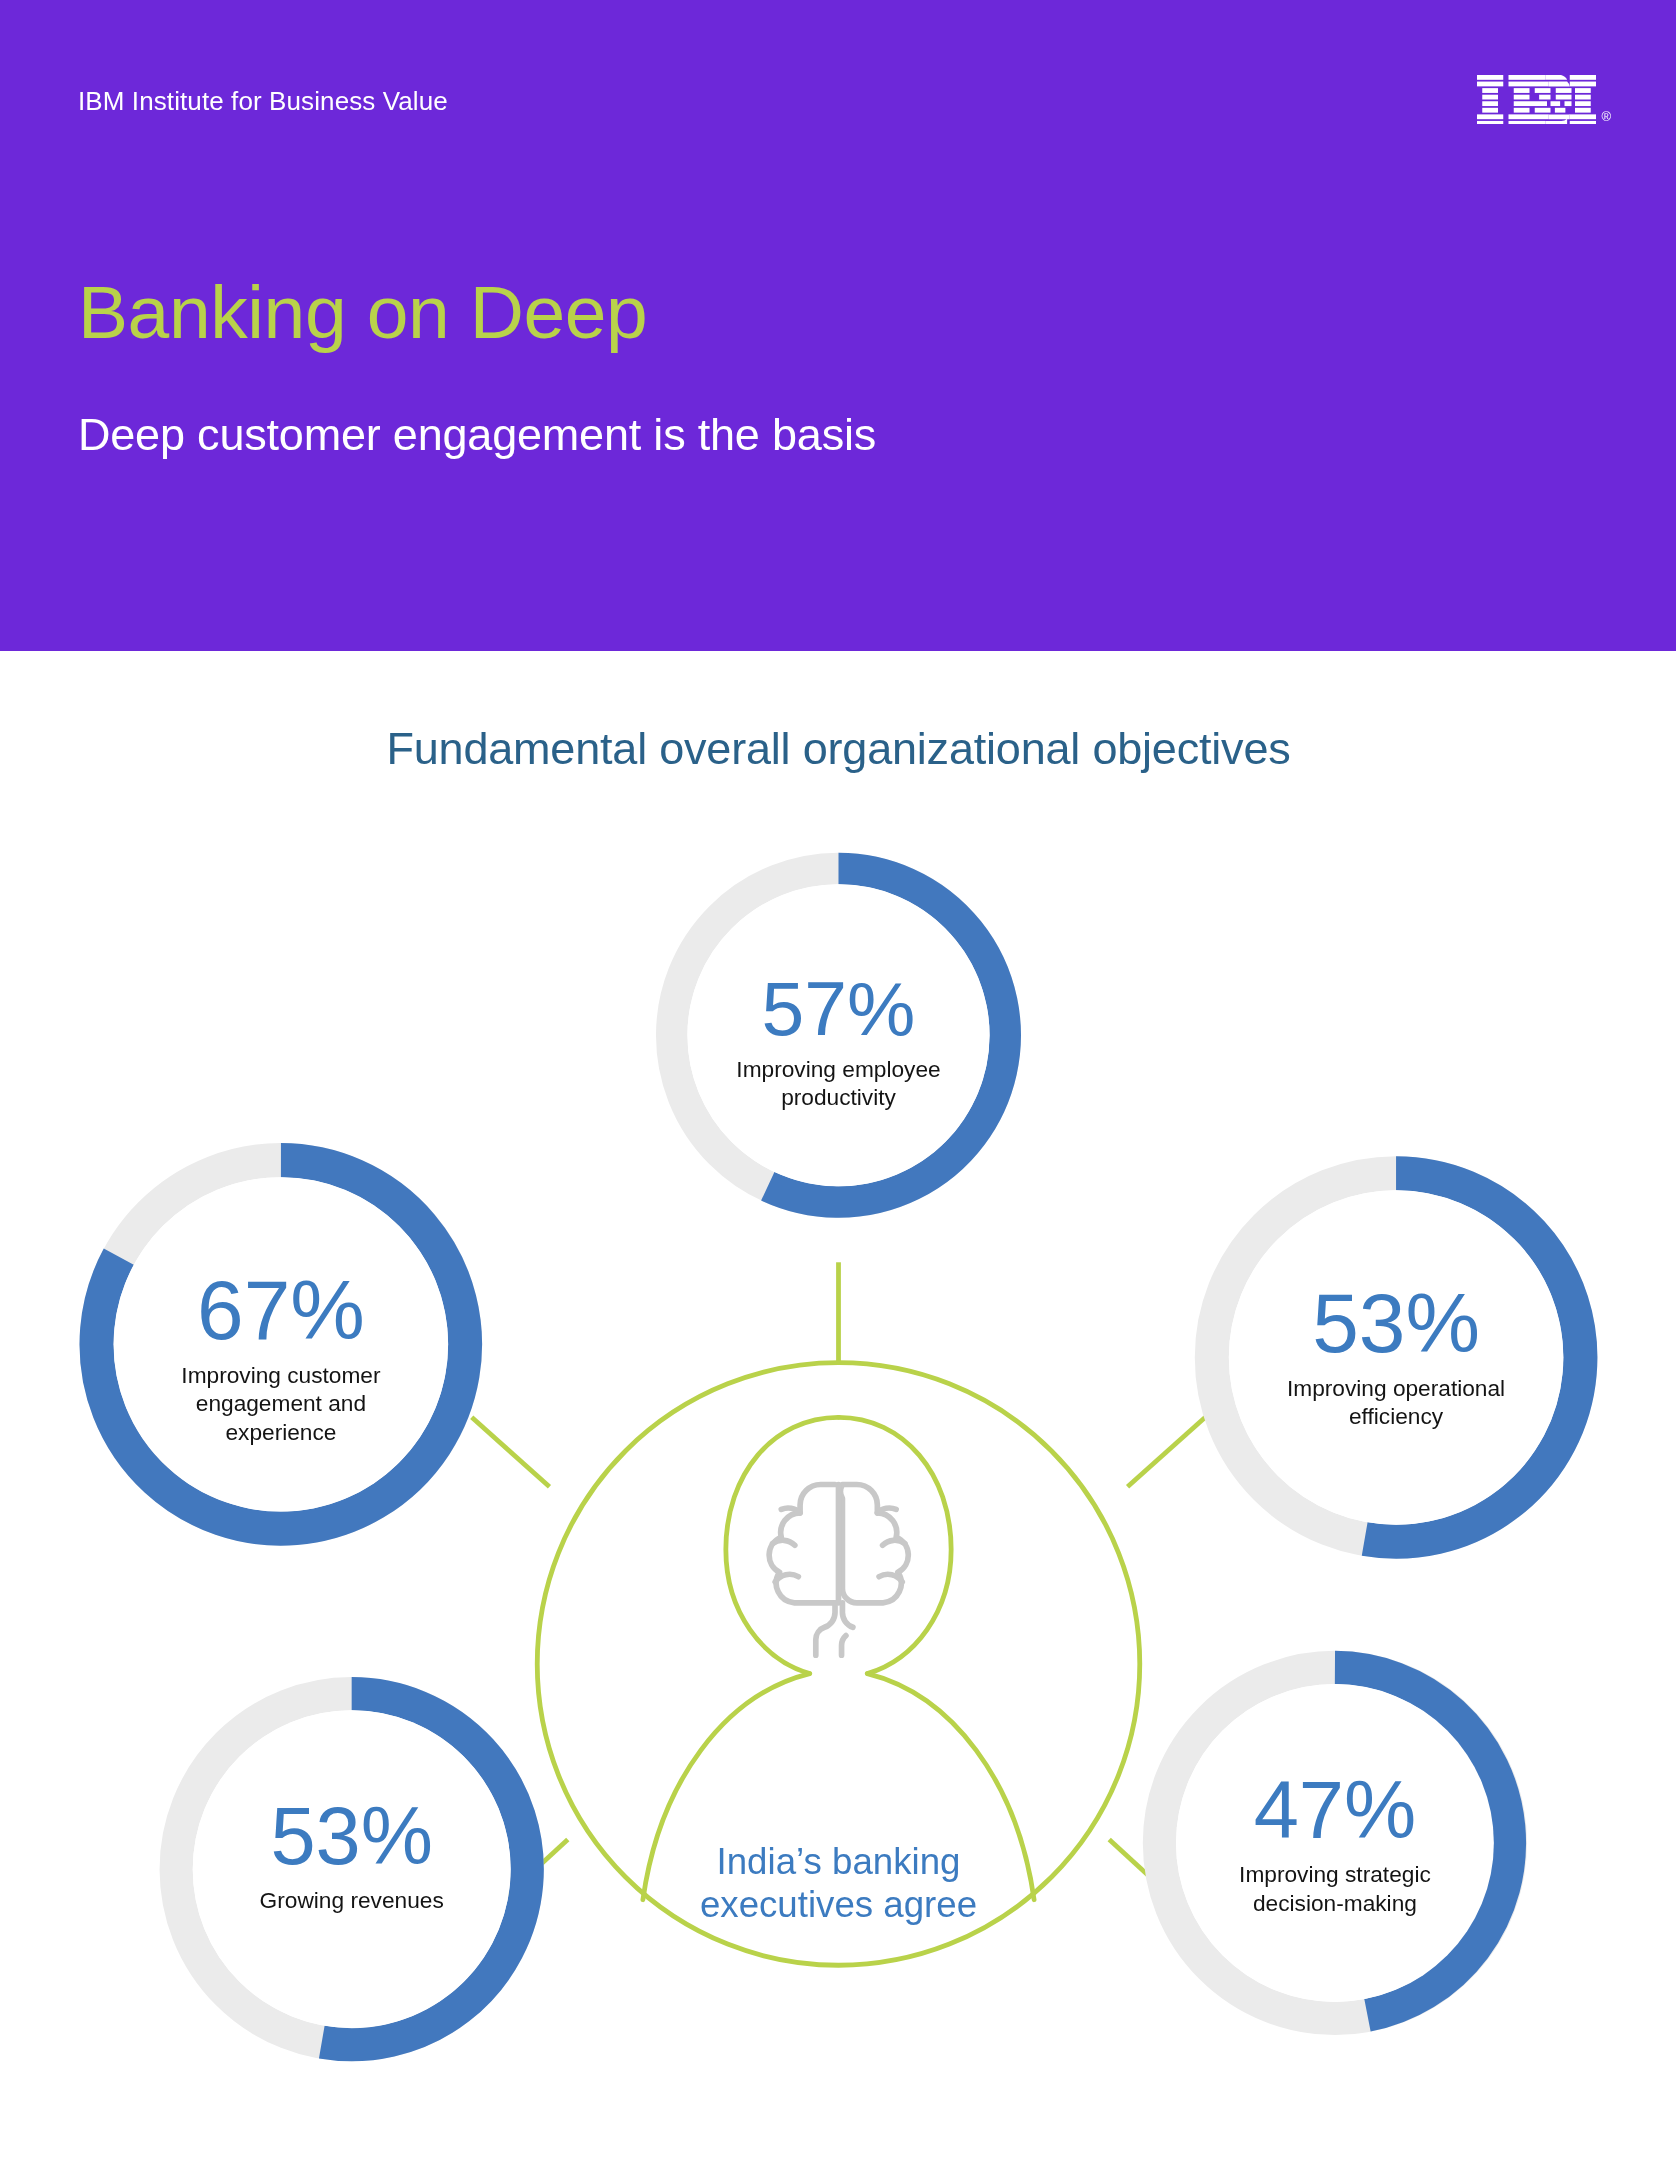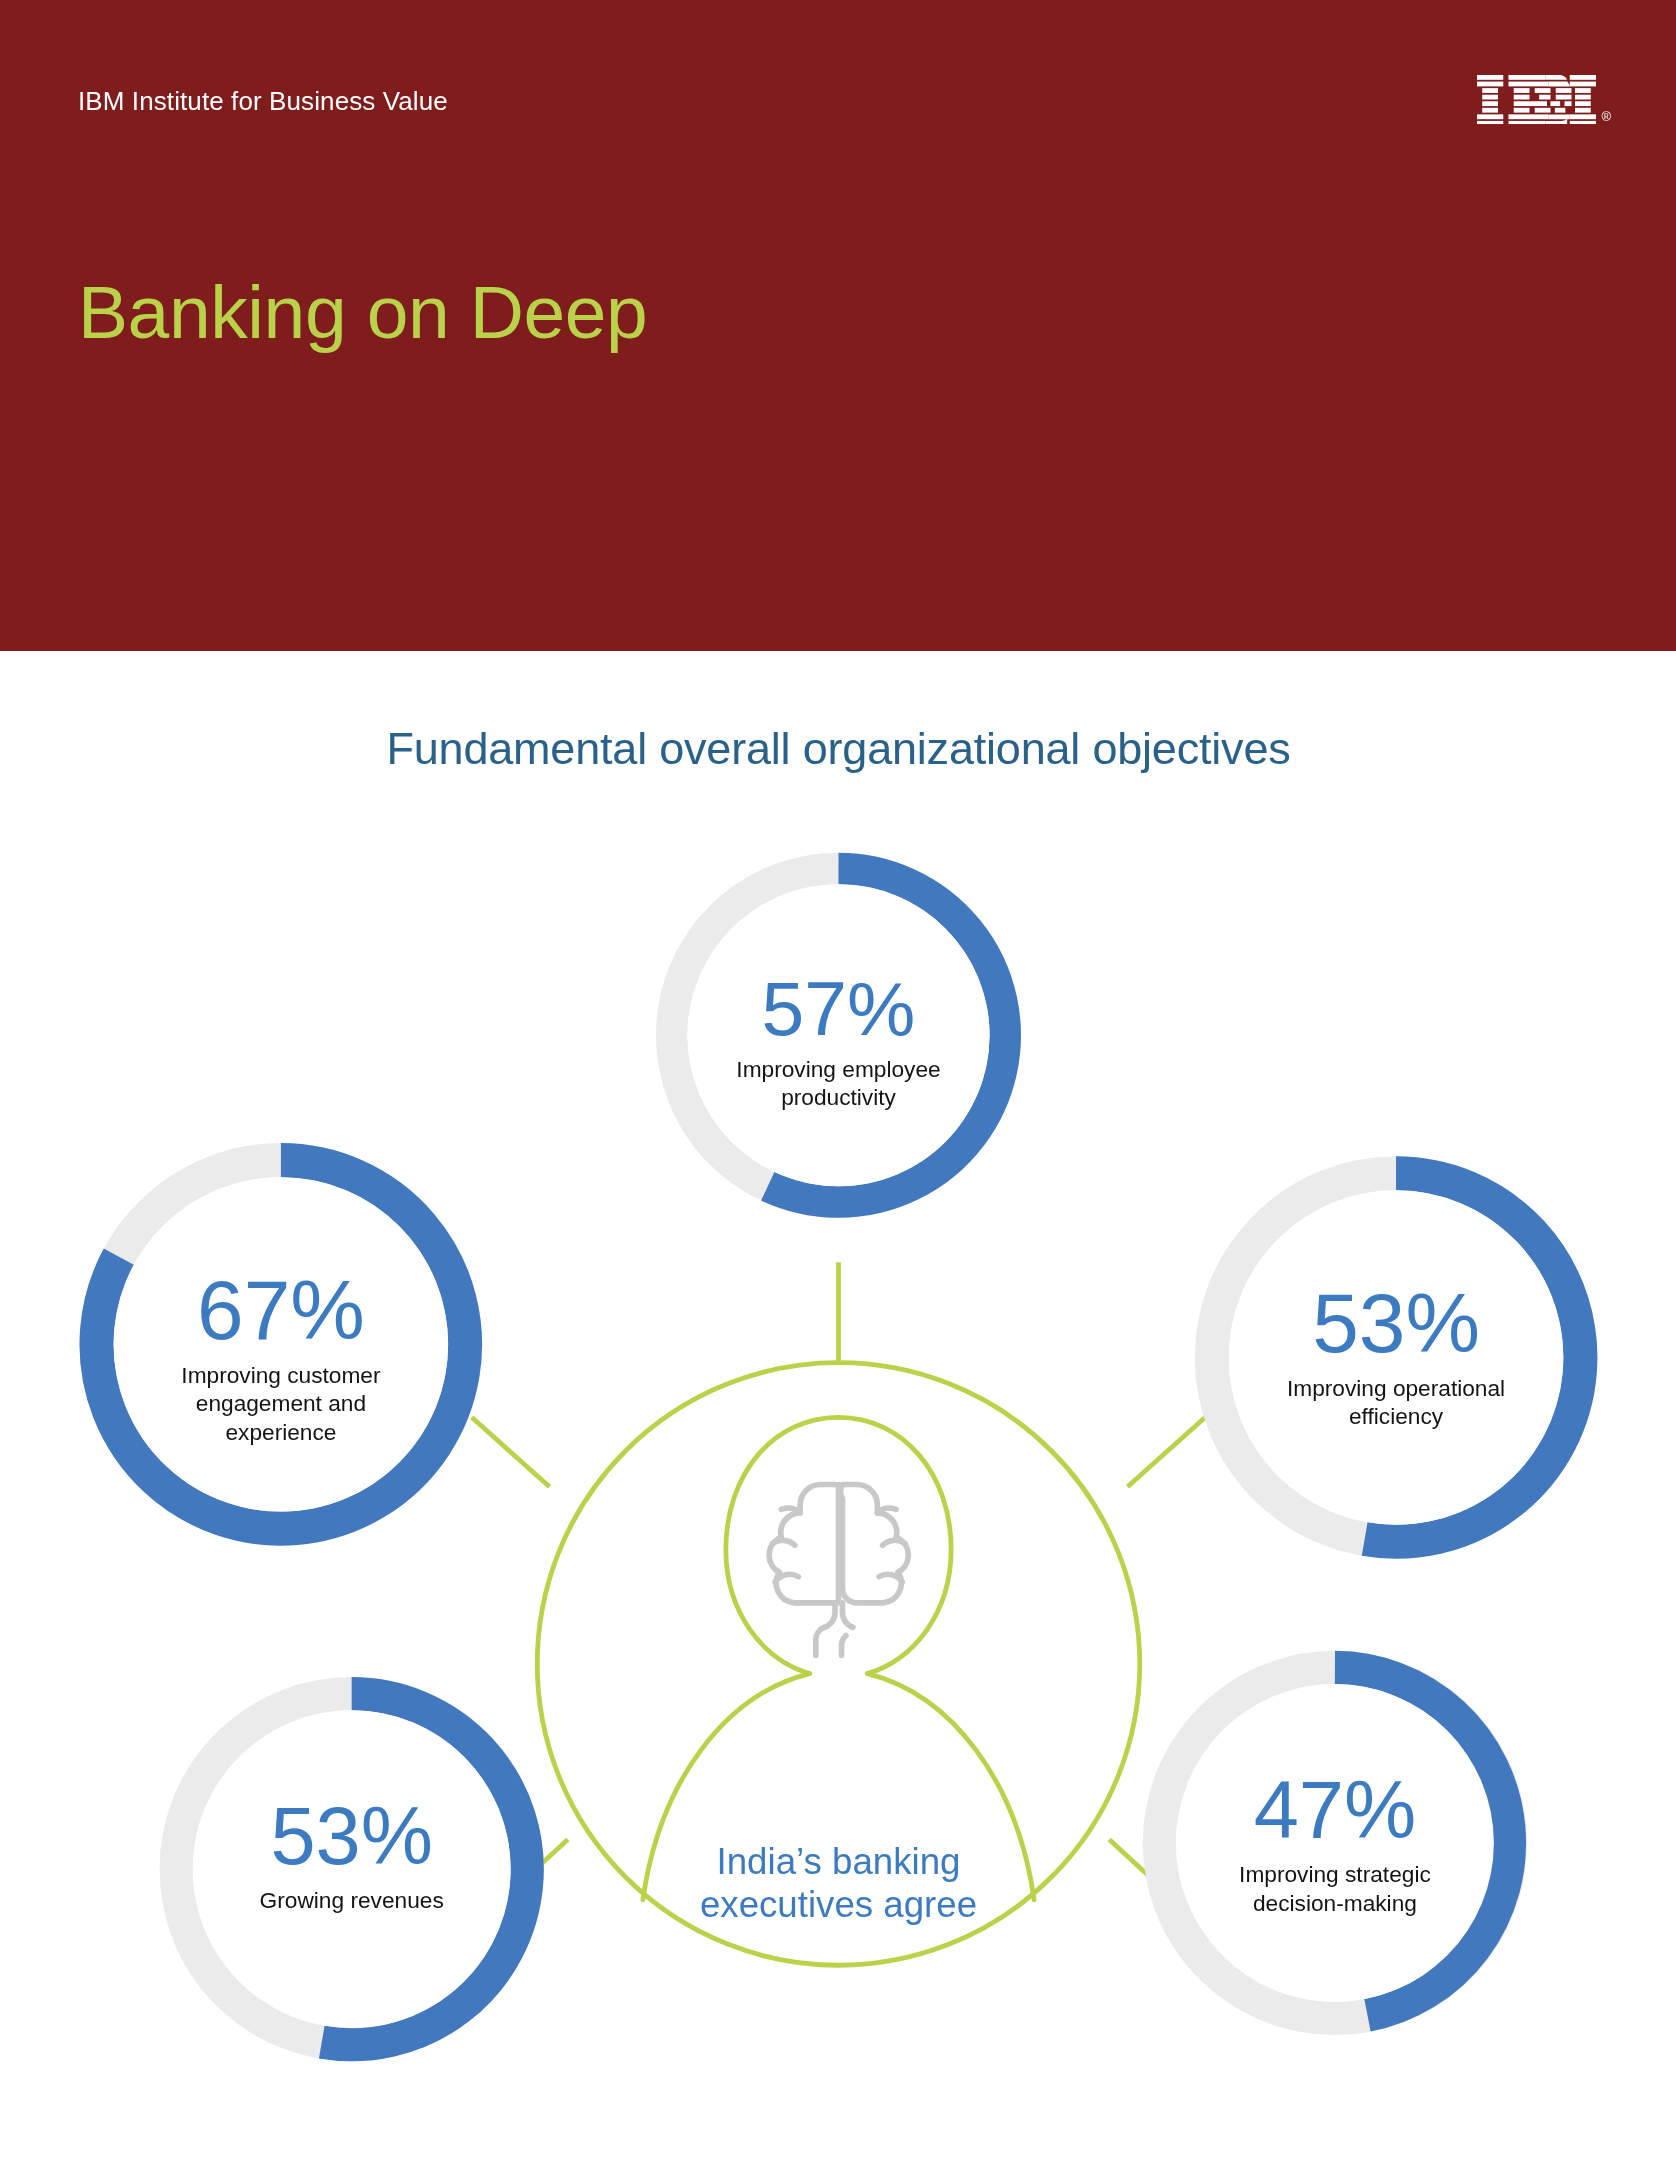--- a/index.html
+++ b/index.html
@@ -8,21 +8,21 @@
     width:1677px; height:2852px;
     font-family:"Liberation Sans", sans-serif;
     -webkit-font-smoothing:antialiased;
     position:relative;
     overflow:hidden;
   }
 
   
   .header {
     position:absolute; left:0; top:0; width:1677px; height:651px;
-    background:#7f1d1d;
+    background:#6d28d9;
   }
   .ibv-label {
     position:absolute; left:78px; top:86px;
     font-size:26px; color:#ffffff; font-weight:400; letter-spacing:0.1px;
   }
   .ibm-logo {
     position:absolute; right:81px; top:75px;
     width:119px; height:49px;
   }
   .ibm-reg {
@@ -109,20 +109,21 @@
         <rect x="72" y="105" width="84" height="7"></rect>
         <path d="M156 105 h36 a20 20 0 0 0 14 -5 V112 H156 Z"></path>
         <rect x="212" y="105" width="60" height="7"></rect>
       </g>
     </svg>
   </div>
   <div class="ibm-reg">®</div>
 
   <div class="main-title">Banking on Deep</div>
   <div class="sub-title">
+    <div>Deep customer engagement is the basis</div>
   </div>
 </div>
 
 <div class="body-area">
   <div class="section-heading">Fundamental overall organizational objectives</div>
 
   <div class="diagram">
     <svg width="1677" height="1550" viewBox="0 0 3840 3550">
 
       <g stroke="#B9D24A" stroke-width="11" fill="none" stroke-linecap="butt">

